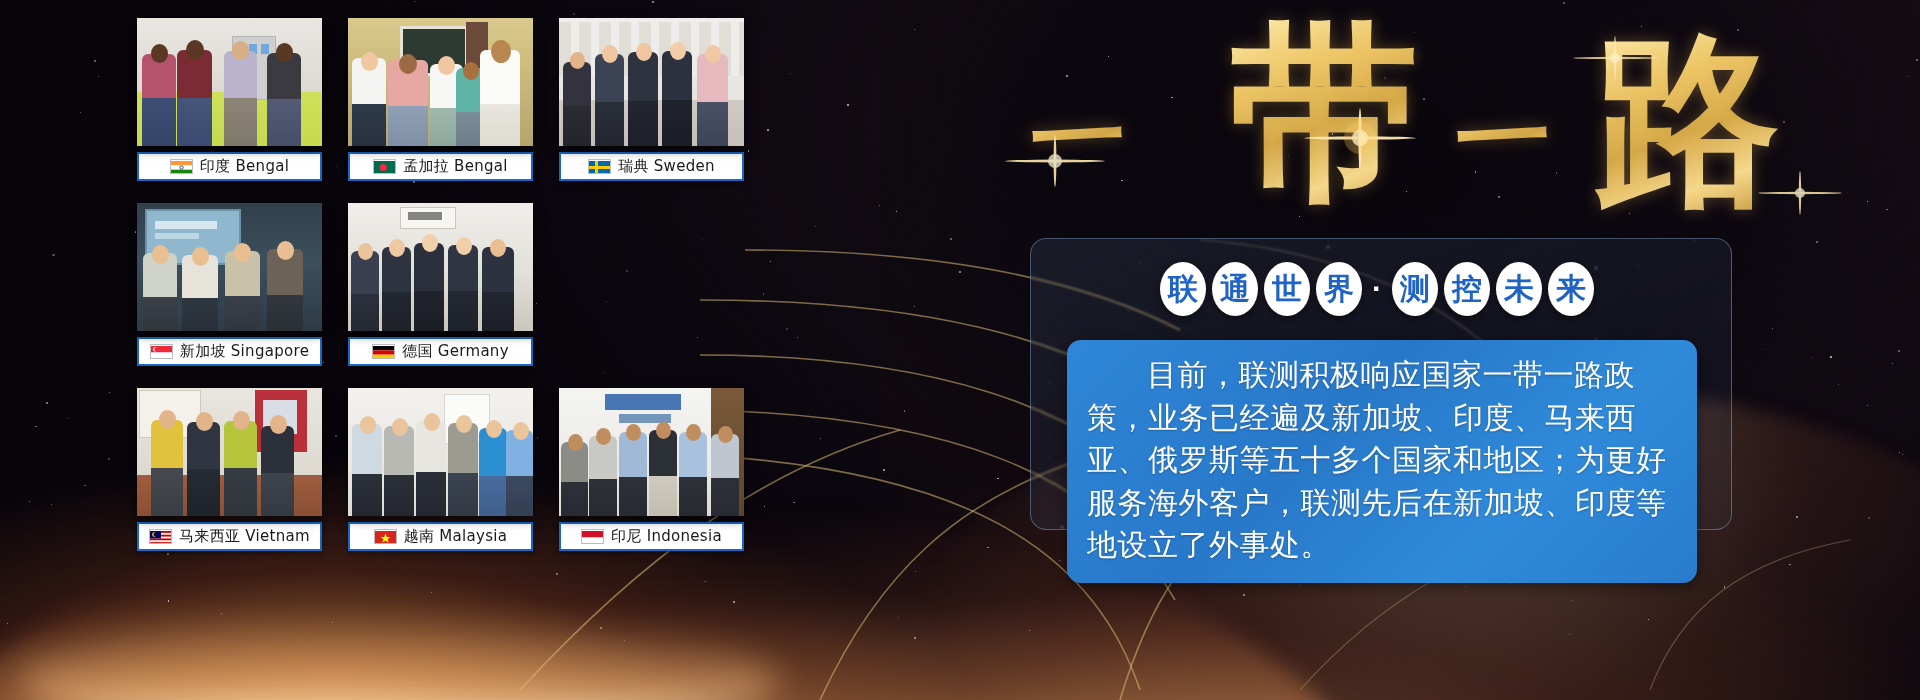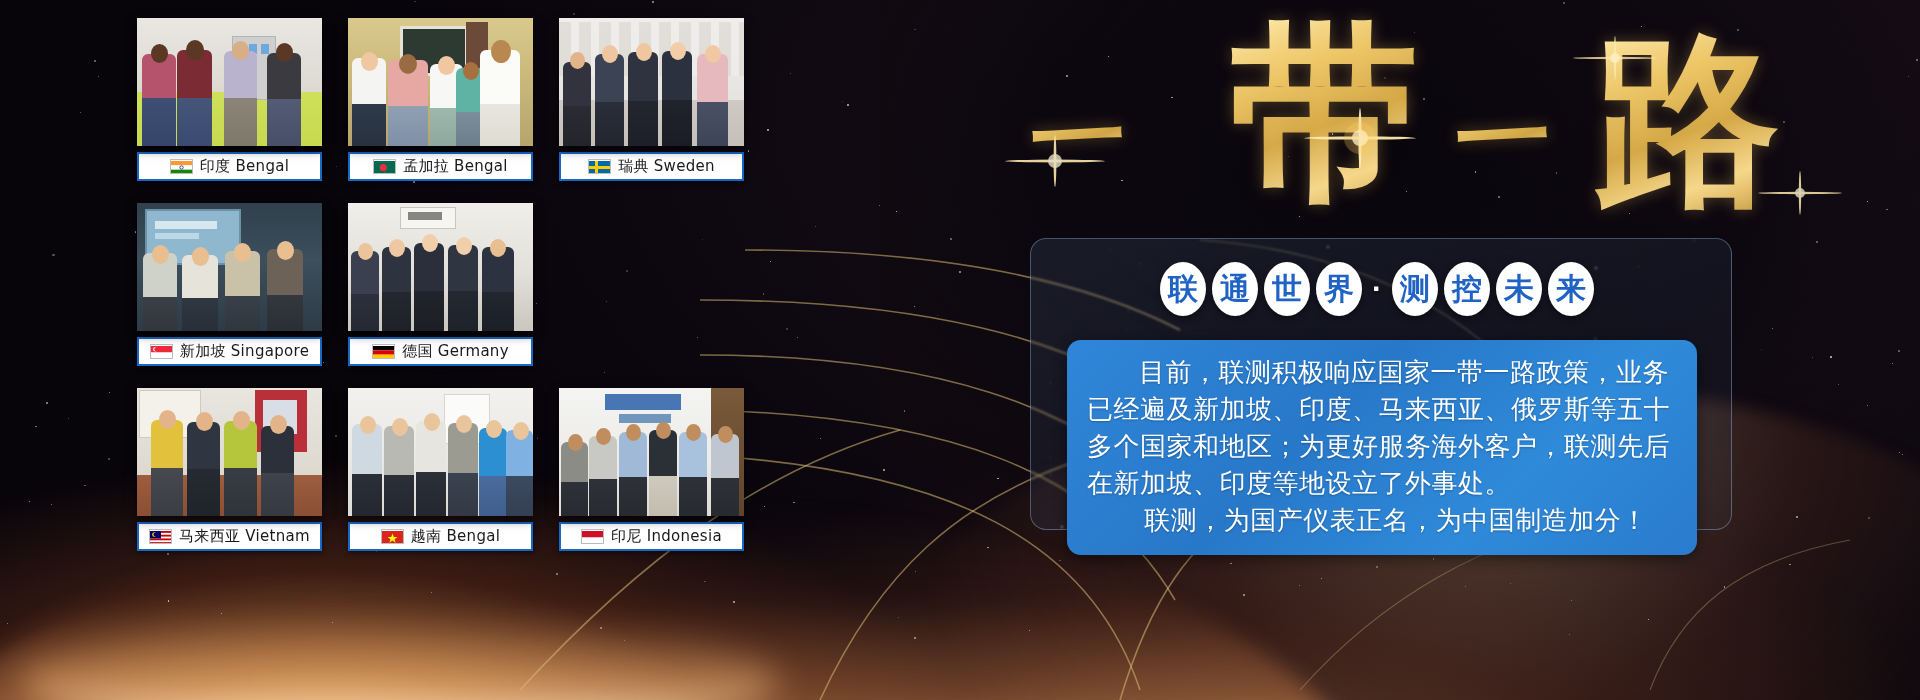--- a/index.html
+++ b/index.html
@@ -71,21 +71,21 @@
     color:#1f63c4;font-size:30px;font-weight:700;
     font-family:"DejaVu Sans","Liberation Sans",sans-serif;
     box-shadow:0 3px 7px rgba(0,0,0,.45);}
   .sg-dot{width:18px;height:54px;display:flex;align-items:center;justify-content:center;
     color:#fff;font-size:30px;font-weight:700;text-shadow:0 2px 4px rgba(0,0,0,.5);}
 
   .textbox{position:absolute;left:1067px;top:340px;width:630px;
     border-radius:14px;padding:14px 20px 16px 20px;box-sizing:border-box;
     background:linear-gradient(135deg,#2f86d8 0%,#2878c9 40%,#2f8ad9 70%,#2a7bcd 100%);
     box-shadow:0 4px 14px rgba(0,0,0,.45);}
-  .textbox p{margin:0;color:#fff;font-size:26px;line-height:1.42;
+  .textbox p{margin:0;color:#fff;font-size:30px;line-height:1.42;
     font-family:"DejaVu Sans","Liberation Sans",sans-serif;
     letter-spacing:.5px;text-shadow:0 1px 2px rgba(0,0,0,.25);}
   .textbox p.ind{text-indent:2em;}
   .textbox p.ctr{text-indent:2.2em;}
 </style>
 </head>
 <body>
 
 <div id="stage">
 
@@ -497,21 +497,21 @@
         <div class="person" style="left:158px;width:27px;height:86px;background:linear-gradient(to bottom,#7fb1e2 0%,#7fb1e2 54%,#3c4a60 54%,#333f52 100%)"></div>
         <div class="head" style="left:165px;top:34px;width:16px;height:18px;background:#eac49b"></div>
       </div>
       <div class="plabel">
         <span class="flag">
           <svg width="21" height="13" viewBox="0 0 21 13">
               <rect width="21" height="13" fill="#da251d"></rect>
               <polygon points="10.5,2.6 11.8,6.1 15.4,6.1 12.5,8.3 13.6,11.7 10.5,9.6 7.4,11.7 8.5,8.3 5.6,6.1 9.2,6.1" fill="#ff0"></polygon>
             </svg>
         </span>
-        <span class="cap">越南 Bengal</span>
+        <span class="cap">越南 Malaysia</span>
       </div>
     </div>
 
     <div class="cell" style="left:422px;top:370px;">
       <div class="photo">
         <div class="room" style="background:linear-gradient(to bottom,#f4f4f2 0%,#ecebe8 62%,#ddd9d2 100%)"></div>
         <div style="position:absolute;left:46px;top:6px;width:76px;height:16px;background:#2a5fa8;opacity:.85"></div>
         <div style="position:absolute;left:60px;top:26px;width:52px;height:9px;background:#3a6ea5;opacity:.7"></div>
         <div style="position:absolute;left:152px;top:0;width:33px;height:128px;background:linear-gradient(to bottom,#7a5a3a,#5d452c)"></div>
         <div class="person" style="left:2px;width:27px;height:74px;background:linear-gradient(to bottom,#8c8c86 0%,#8c8c86 54%,#2e3138 54%,#272a31 100%)"></div>
@@ -586,16 +586,15 @@
     <span class="sg-ch">界</span>
     <span class="sg-dot">·</span>
     <span class="sg-ch">测</span>
     <span class="sg-ch">控</span>
     <span class="sg-ch">未</span>
     <span class="sg-ch">来</span>
   </div>
 
   <div class="textbox">
     <p class="ind">目前，联测积极响应国家一带一路政策，业务已经遍及新加坡、印度、马来西亚、俄罗斯等五十多个国家和地区；为更好服务海外客户，联测先后在新加坡、印度等地设立了外事处。</p>
-    <p class="ctr">联测，为国产仪表正名，为中国制造加分！</p>
   </div>
 
 </div>
 
 </body></html>

